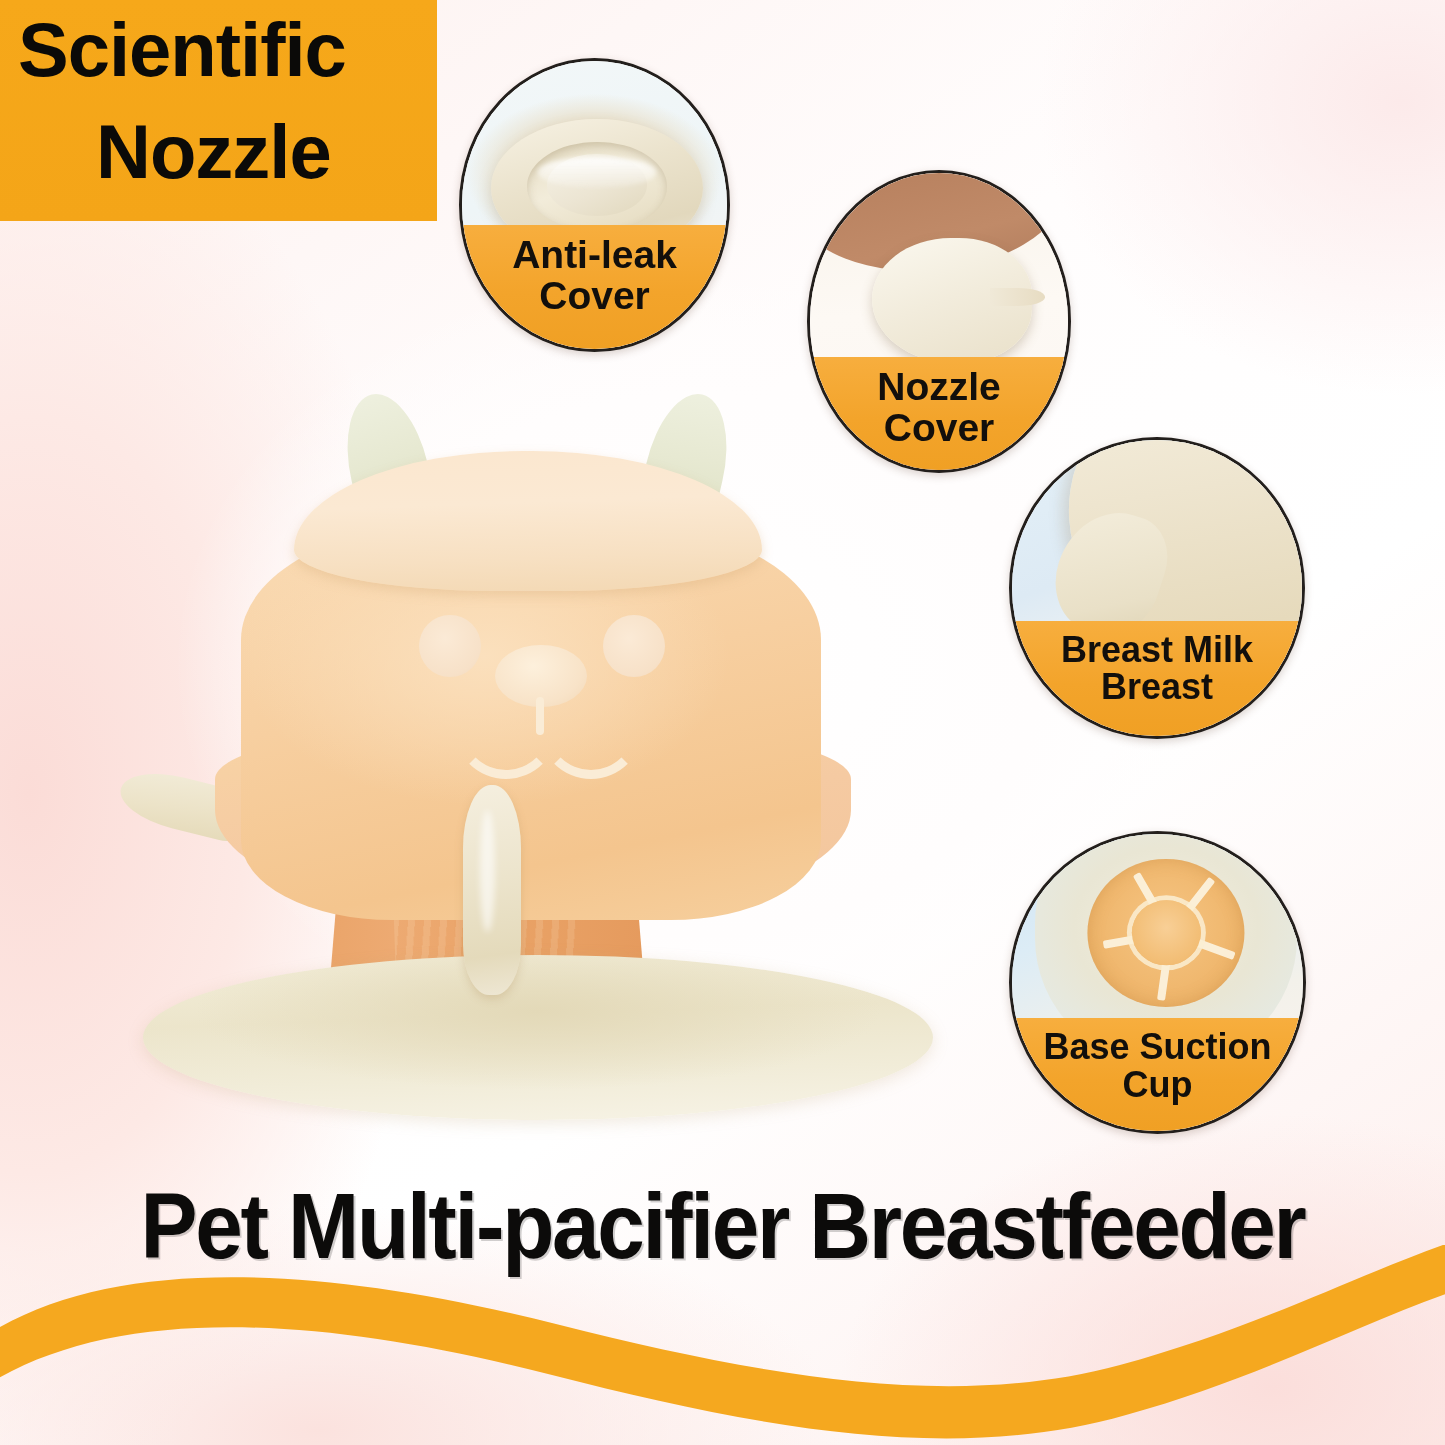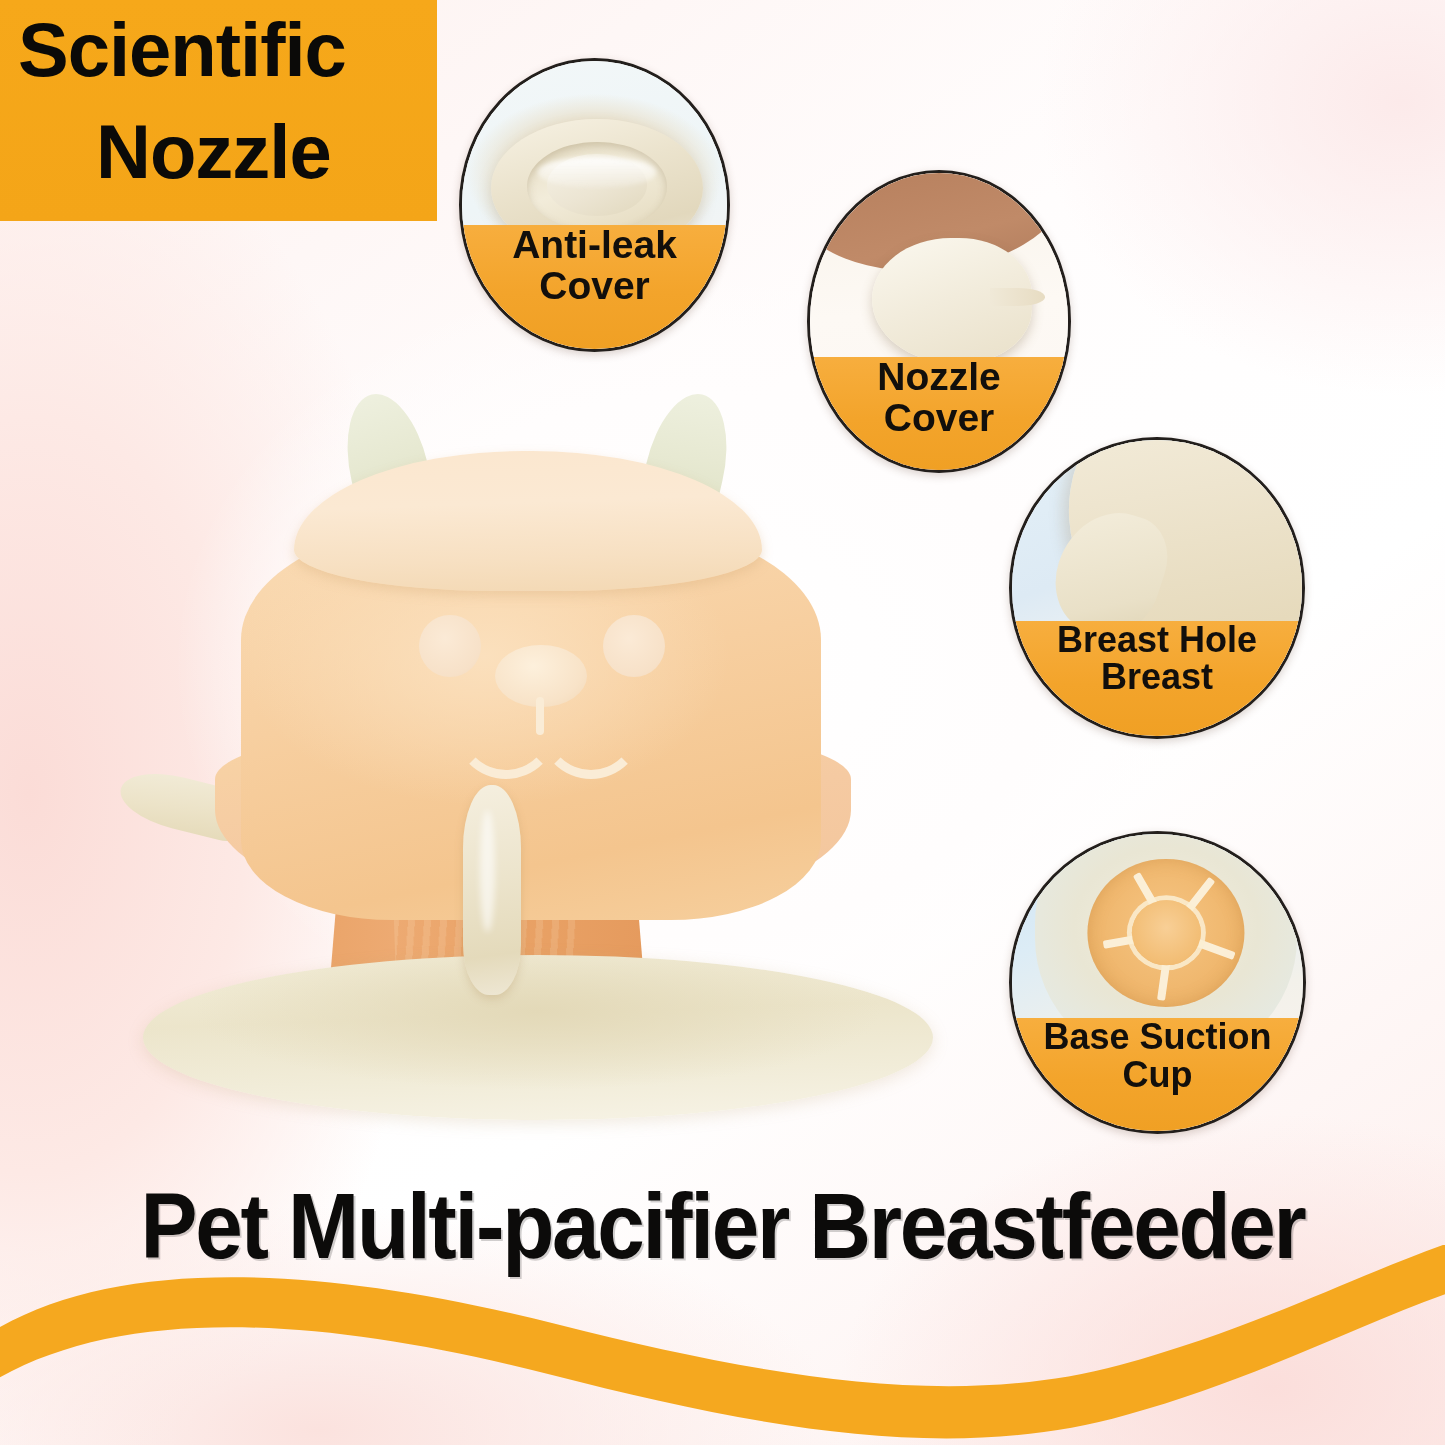--- a/index.html
+++ b/index.html
@@ -40,21 +40,21 @@
     box-shadow:0 3px 9px rgba(90,60,40,.22);
     z-index:6;
     background:#ffffff;
   }
   .feat-photo{position:absolute;left:0;top:0;right:0;bottom:0;overflow:hidden;}
   .feat-band{
     position:absolute;left:0;right:0;bottom:0;
     background:linear-gradient(180deg,#f7ae3e 0%,#f3a42b 55%,#f0a024 100%);
     display:flex;flex-direction:column;align-items:center;
     justify-content:flex-start;
-    padding-top:0;box-sizing:border-box;
+    padding-top:10px;box-sizing:border-box;
   }
   .feat-band span{
     display:block;color:#120f0c;font-weight:bold;line-height:1.04;
     text-align:center;white-space:nowrap;
   }
 
   
   #feat-cover{left:459px;top:58px;width:265px;height:288px;}
   #feat-cover .feat-photo{
     background:
@@ -338,21 +338,21 @@
       <span>Cover</span>
     </div>
   </div>
 
   <div class="feature" id="feat-nozzle">
     <div class="feat-photo">
       <div class="nz-body"></div>
       <div class="nz-tip"></div>
     </div>
     <div class="feat-band">
-      <span>Breast Hole</span>
+      <span>Breast Milk</span>
       <span>Breast</span>
     </div>
   </div>
 
   <div class="feature" id="feat-suction">
     <div class="feat-photo">
       <div class="sc-cup">
         <div class="sc-hub">
           <div class="spoke" style="transform:rotate(8deg);"></div>
           <div class="spoke" style="transform:rotate(80deg);"></div>

